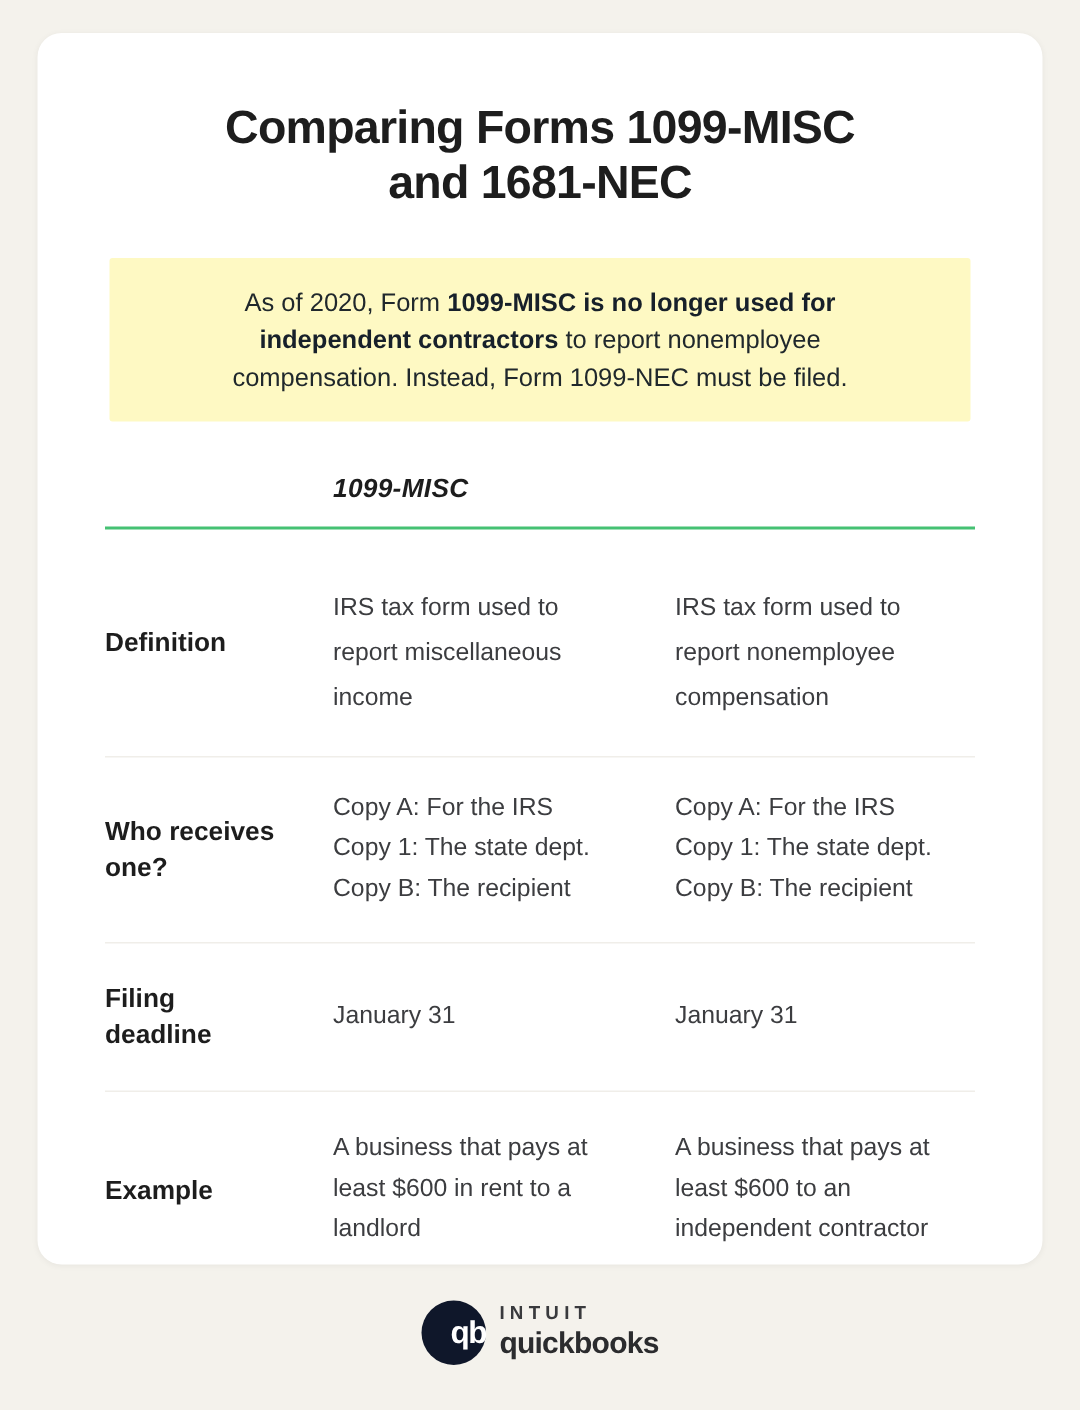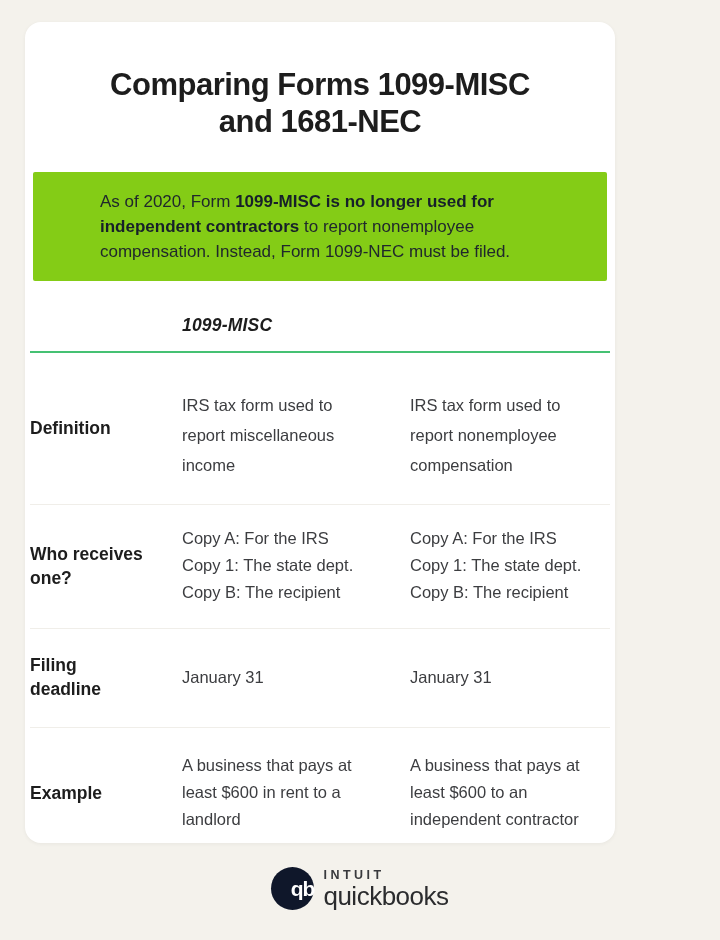--- a/index.html
+++ b/index.html
@@ -5,41 +5,42 @@
   * { margin: 0; padding: 0; box-sizing: border-box; }
   html, body { width: 720px; }
   body {
     width: 720px; height: 940px;
     background: #f4f2ec;
     font-family: "Liberation Sans", sans-serif;
     color: #393a3d;
     overflow: hidden;
   }
   .card {
-    width: 590px; height: 821px;
+    width: 670px; height: 821px;
     margin: 22px 25px 0 25px;
     background: #ffffff;
     border-radius: 16px;
     box-shadow: 0 1px 4px rgba(0,0,0,0.05);
   }
   .title {
     padding-top: 44px;
     text-align: center;
     font-size: 31px;
     line-height: 37px;
     font-weight: 700;
     letter-spacing: -0.5px;
     color: #1d1d1d;
   }
   .note {
     width: 574px;
     margin: 32px auto 0 auto;
-    background: #84cc16;
+    background: #fef9c3;
     border-radius: 2px;
     padding: 17px 20px;
+    text-align: center;
   }
   .note-inner {
     max-width: 440px;
     margin: 0 auto;
     font-size: 17px;
     line-height: 25px;
     color: #20282c;
   }
   .note-inner b { font-weight: 700; color: #17202a; }
   .table {
@@ -104,22 +105,22 @@
   .brand-text { display: flex; flex-direction: column; }
   .brand-top {
     font-size: 12.5px;
     font-weight: 700;
     letter-spacing: 3.5px;
     color: #393a3d;
     text-transform: uppercase;
     line-height: 14px;
   }
   .brand-bottom {
-    font-size: 26px;
-    font-weight: 400;
+    font-size: 20px;
+    font-weight: 700;
     letter-spacing: -0.5px;
     color: #2b2c2e;
     line-height: 28px;
   }
 </style>
 </head>
 <body>
 
 <div class="card">
 

